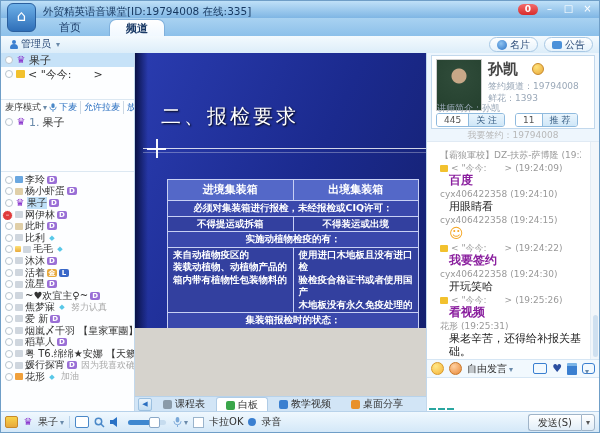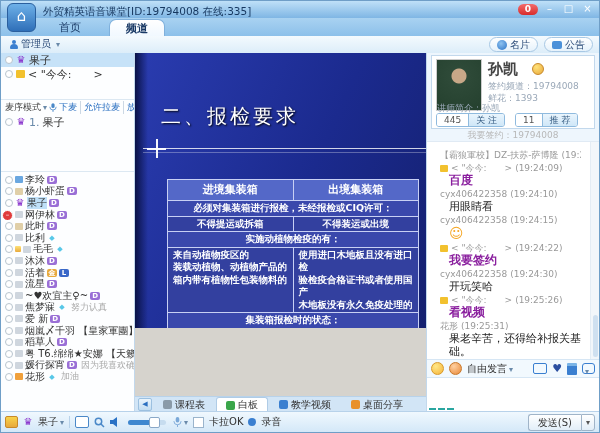--- a/index.html
+++ b/index.html
@@ -456,21 +456,21 @@
         </tr>
         <tr class="merged">
               <td colspan="2">集装箱报检时的状态：</td>
             </tr>
 
       </tbody>
         </table>
     </div>
     <div class="center-tabs">
       <span class="collapse-btn">◀</span>
-      <span style="display:flex;align-items:center;gap:2px;height:15px">
+      <span style="display:flex;align-items:flex-start;gap:2px;height:15px">
 
           <span class="ct-tab">
             <span class="ct-ico" style="background: rgb(138, 154, 168);"></span>
             <span>课程表</span>
           </span>
 
           <span class="ct-tab active">
             <span class="ct-ico" style="background: rgb(58, 166, 74);"></span>
             <span>白板</span>
           </span>

